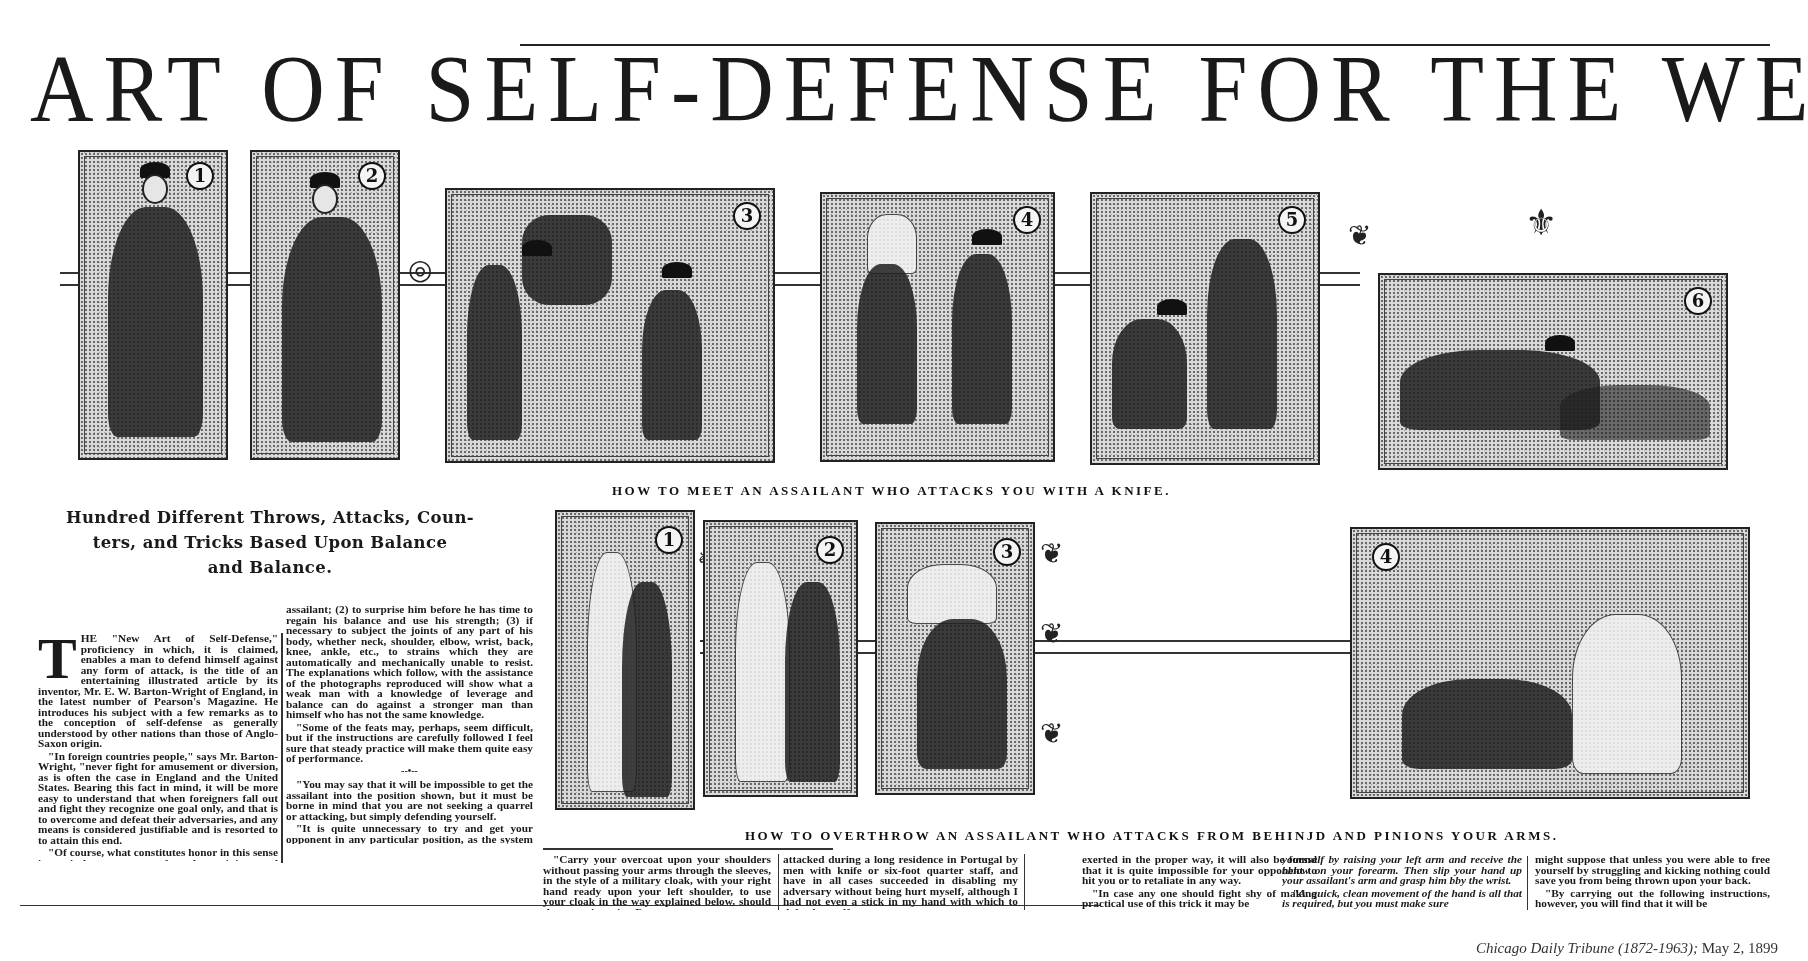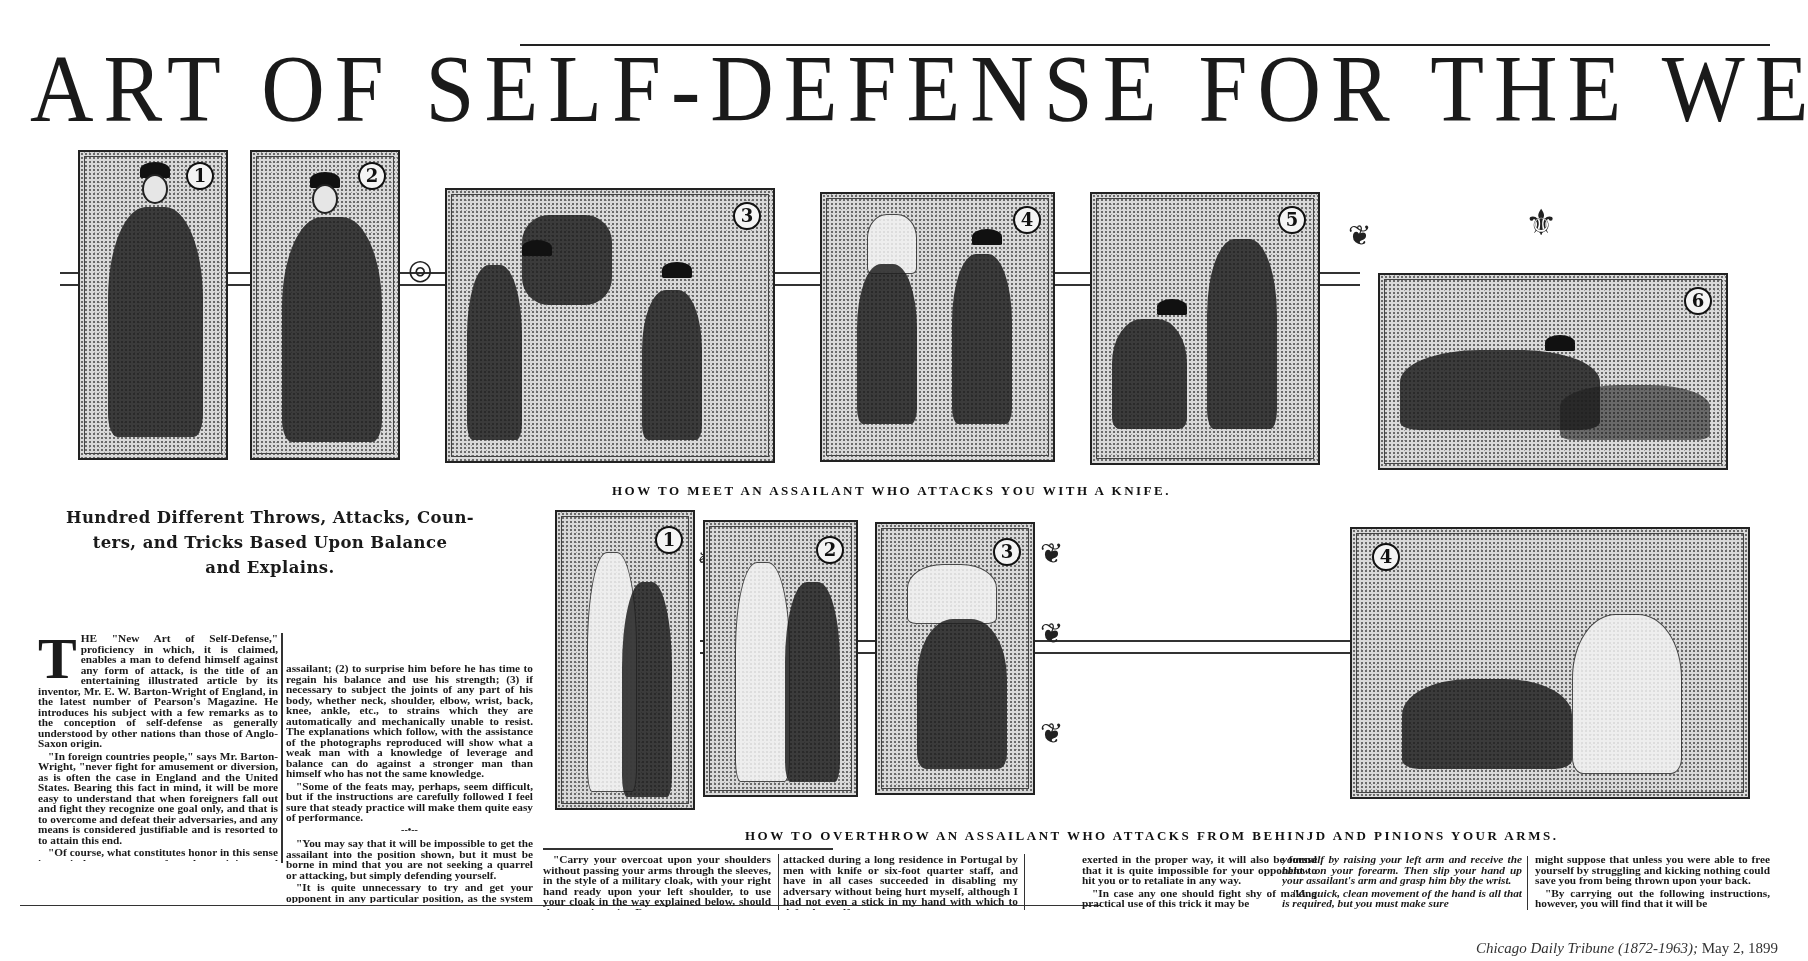--- a/index.html
+++ b/index.html
@@ -132,21 +132,21 @@
     <div class="figure" style="left:20px;top:75px;width:200px;height:80px;border-radius:40% 40% 10% 10%;"></div>
     <div class="figure" style="left:180px;top:110px;width:150px;height:55px;opacity:0.6;"></div>
   </div>
 
   <div class="caption" style="left:612px;top:483px;">HOW TO MEET AN ASSAILANT WHO ATTACKS YOU WITH A KNIFE.</div>
 </div>
 
 <div class="subhead">
   <div>Hundred Different Throws, Attacks, Coun-</div>
   <div>ters, and Tricks Based Upon Balance</div>
-  <div>and Explains.</div>
+  <div>and Balance.</div>
 </div>
 
 <div>
   <div class="connector" style="left:700px;top:640px;width:1040px;"></div>
 
   <div class="panel" style="left:555px;top:510px;width:140px;height:300px;">
     <span class="num" style="right:10px;top:14px;">1</span>
     <div class="figure light" style="left:30px;top:40px;width:50px;height:240px;"></div>
     <div class="figure" style="left:65px;top:70px;width:50px;height:215px;"></div>
   </div>
@@ -179,21 +179,21 @@
 </div>
 
 <div class="col" style="left:38px;top:633px;width:240px;height:228px;">
   <p class="first"><span class="dropcap">T</span><span>HE "New Art of Self-Defense," proficiency in which, it is claimed, enables a man to defend himself against any form of attack, is the title of an entertaining illustrated article by its inventor, Mr. E. W. Barton-Wright of England, in the latest number of Pearson's Magazine. He introduces his subject with a few remarks as to the conception of self-defense as generally understood by other nations than those of Anglo-Saxon origin.</span></p>
   <p>"In foreign countries people," says Mr. Barton-Wright, "never fight for amusement or diversion, as is often the case in England and the United States. Bearing this fact in mind, it will be more easy to understand that when foreigners fall out and fight they recognize one goal only, and that is to overcome and defeat their adversaries, and any means is considered justifiable and is resorted to to attain this end.</p>
   <p>"Of course, what constitutes honor in this sense is entirely a matter of early training and education. In this country we are brought up with the idea that there is no more honorable way of settling a dispute than resorting to nature's weapons, the fists, and to scorn taking advantage of a man</p>
 </div>
 
 <div class="col-divider" style="left:281px;top:633px;height:230px;"></div>
 
-<div class="col" style="left:286px;top:663px;width:247px;height:240px;">
+<div class="col" style="left:286px;top:604px;width:247px;height:240px;">
   <p class="first">assailant; (2) to surprise him before he has time to regain his balance and use his strength; (3) if necessary to subject the joints of any part of his body, whether neck, shoulder, elbow, wrist, back, knee, ankle, etc., to strains which they are automatically and mechanically unable to resist. The explanations which follow, with the assistance of the photographs reproduced will show what a weak man with a knowledge of leverage and balance can do against a stronger man than himself who has not the same knowledge.</p>
   <p>"Some of the feats may, perhaps, seem difficult, but if the instructions are carefully followed I feel sure that steady practice will make them quite easy of performance.</p>
   <div class="sep">--•--</div>
   <p>"You may say that it will be impossible to get the assailant into the position shown, but it must be borne in mind that you are not seeking a quarrel or attacking, but simply defending yourself.</p>
   <p>"It is quite unnecessary to try and get your opponent in any particular position, as the system embraces every possible eventuality, and your defense and counter attack must be entirely based upon the tactics of your op-</p>
 </div>
 
 <div class="hr" style="left:20px;top:905px;width:1080px;height:1px;"></div>
 <div class="hr" style="left:543px;top:848px;width:290px;"></div>
 

